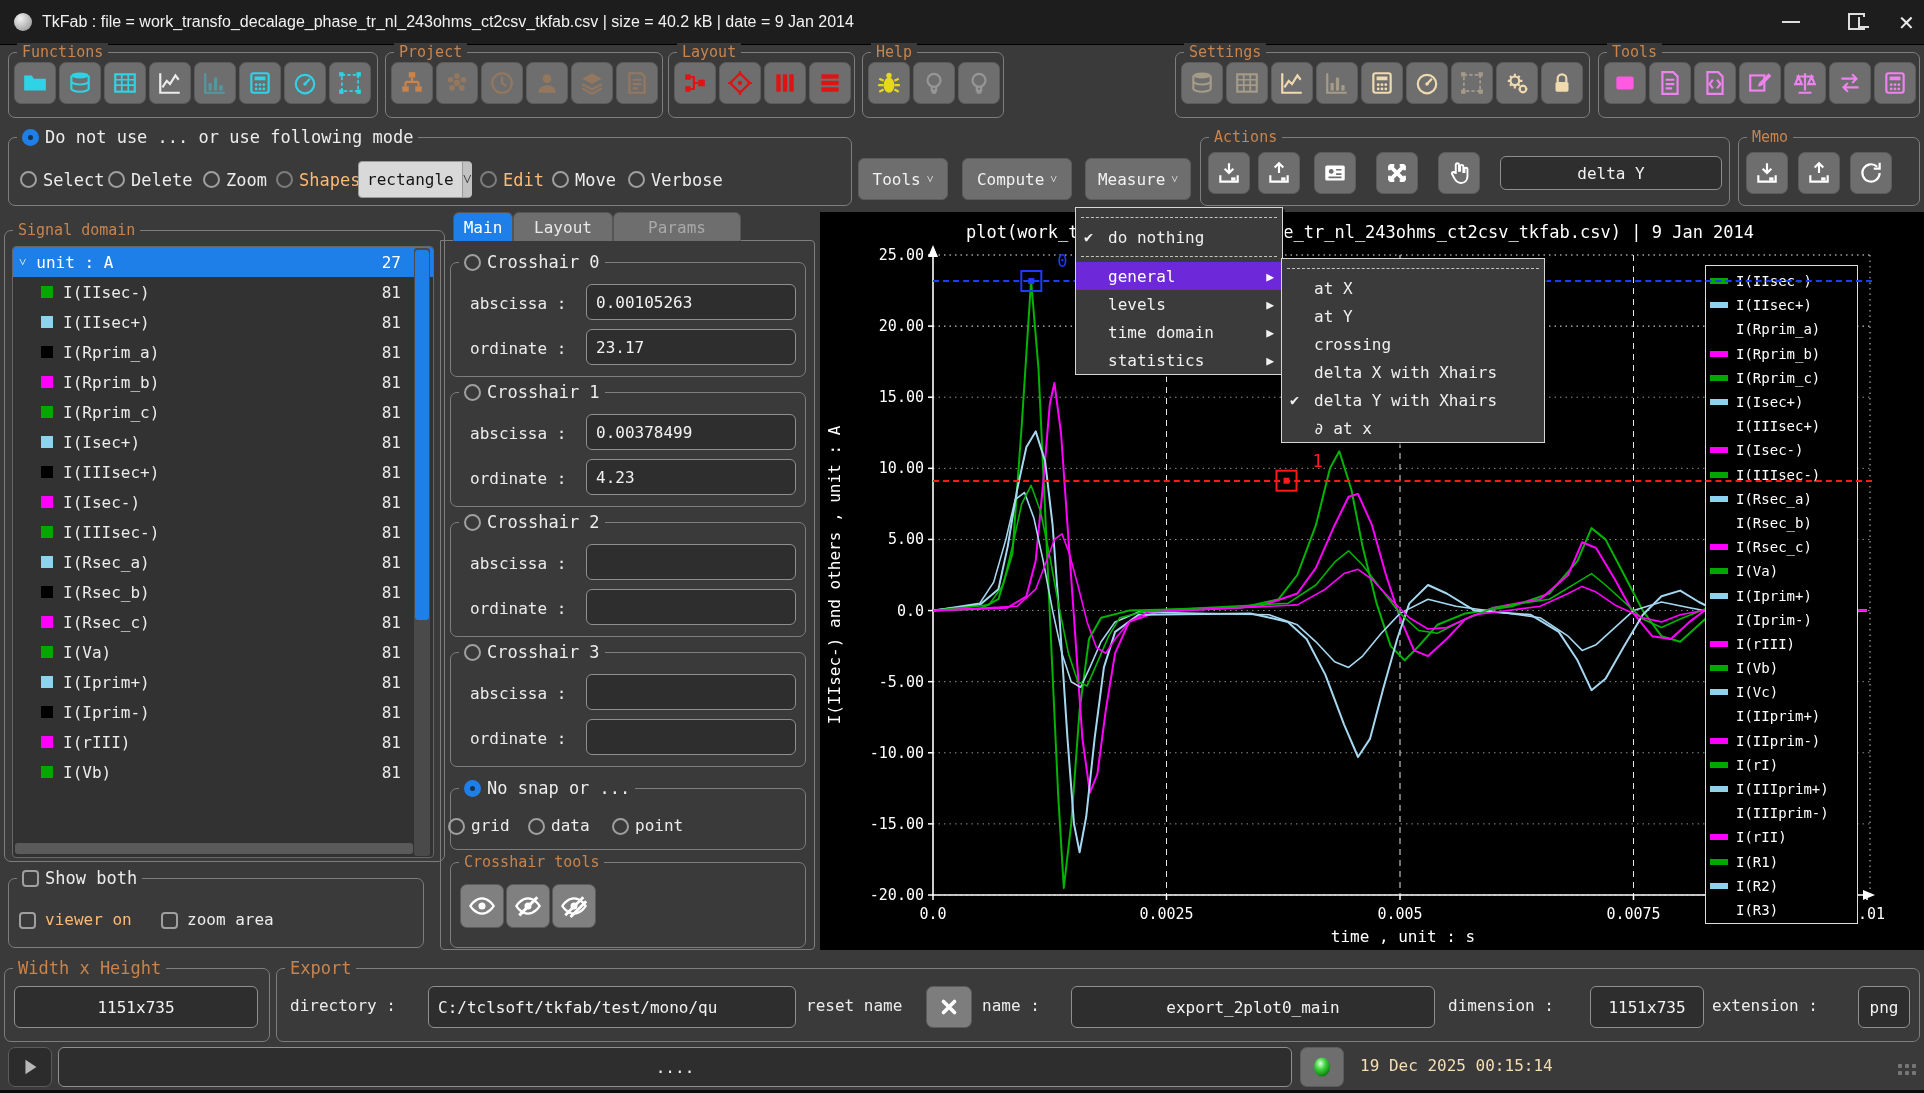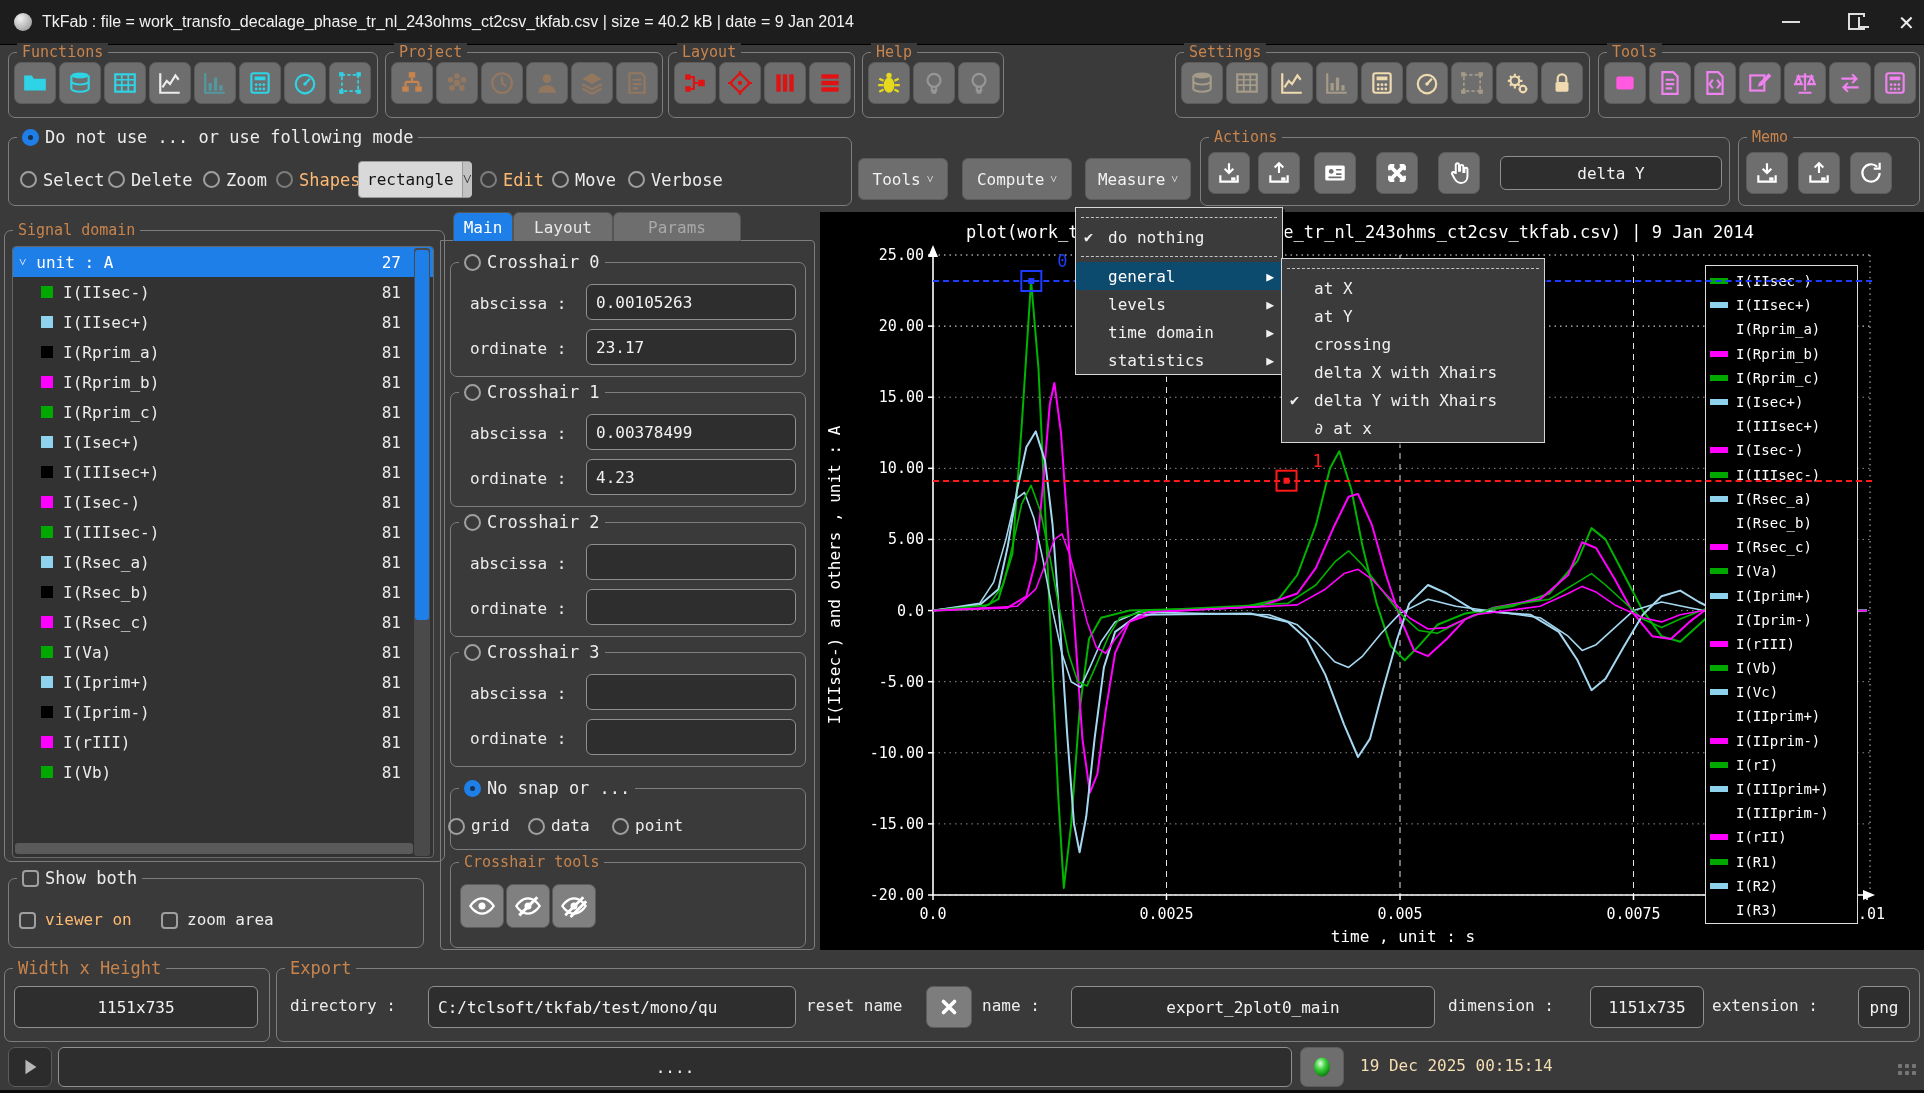--- a/index.html
+++ b/index.html
@@ -36,21 +36,21 @@
   .tab{position:absolute;top:212px;height:29px;display:flex;align-items:center;justify-content:center;
        background:#6e6e6e;color:#e8e8e8;border:1px solid #555;border-bottom:none;border-radius:6px 6px 0 0;box-sizing:border-box}
   .tab.active{background:#1f7fe8;color:#fff}
   .tab.dis{color:#a9a9a9}
   .menu{position:absolute;background:#3b3b3b;border:1px solid #d6d6d6;box-shadow:2px 2px 0 rgba(0,0,0,.6);z-index:60;box-sizing:border-box}
   .menu .tear{height:5px;border-bottom:1px dashed #c4c4c4;margin:4px 5px 5px}
   .menu .sep{border-top:1px dashed #c4c4c4;margin:5px 5px}
   .menu .mi{height:28px;display:flex;align-items:center;padding:0 8px;color:#f0f0f0;box-sizing:border-box}
   .menu .mi .chk{width:24px;font-size:15px}
   .menu .mi .marr{margin-left:auto;font-size:13px}
-  .menu .mi.hl{background:#0c4a6e;color:#fff}
+  .menu .mi.hl{background:#6d28d9;color:#fff}
   .srow{display:flex;align-items:center;height:30px;padding:0 6px;box-sizing:border-box}
   .srow .chip{width:12px;height:12px;margin:0 10px 0 22px;flex:none}
   .srow .sname{flex:1;font-size:16px}
   .srow .ssize{width:52px;text-align:right;font-size:16px}
   .xline{position:absolute;height:0;border-top:2px dashed}
   .legend-row{display:flex;align-items:center;height:24.2px}
   .legend-row .sw{width:18px;height:6px;margin:0 8px 0 4px;flex:none}
   .grip{position:absolute;display:grid;grid-template-columns:repeat(3,4px);grid-gap:3px}
   .grip i{width:4px;height:4px;background:#777;border-radius:1px}
 </style>

